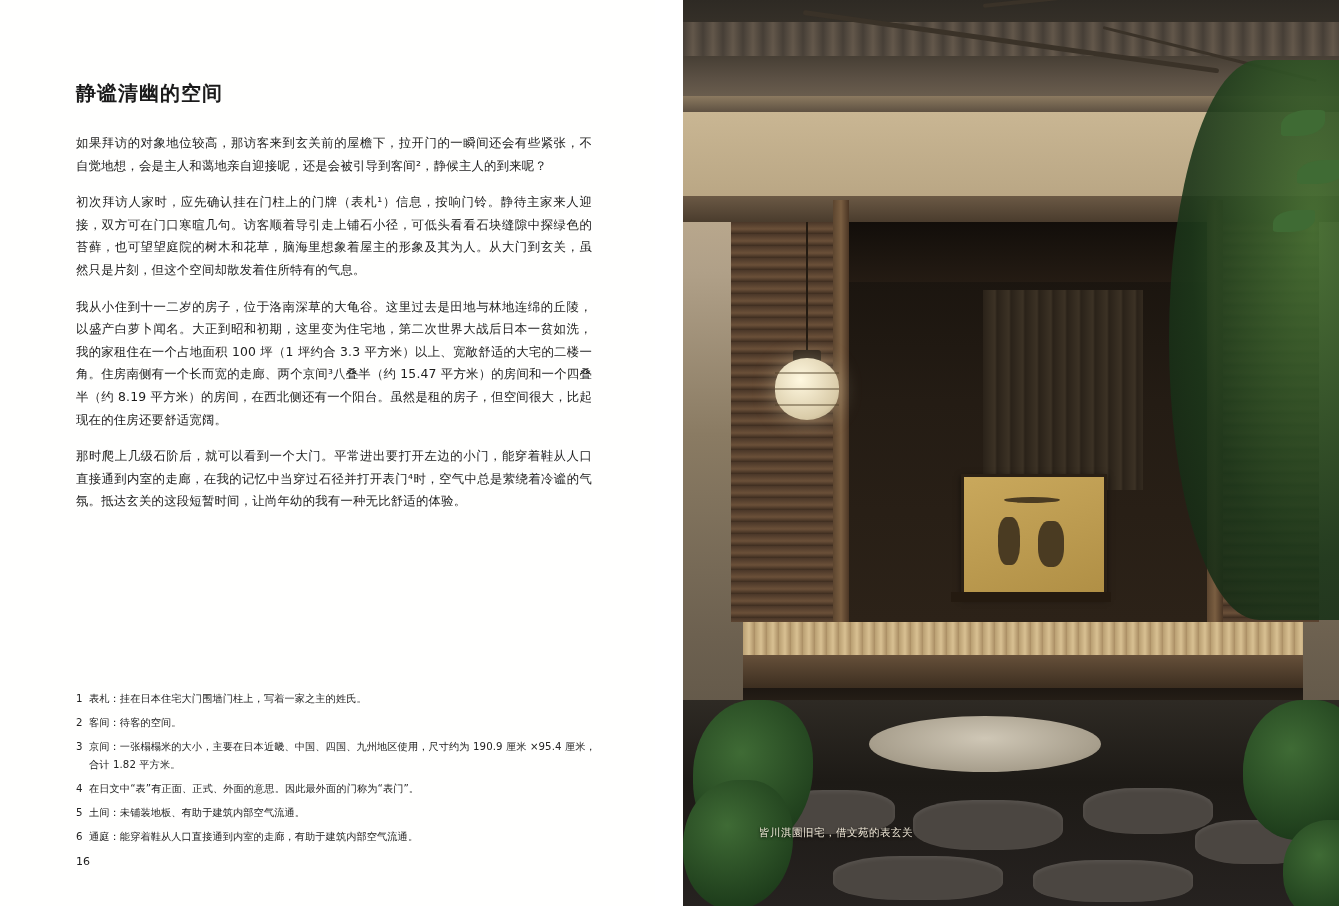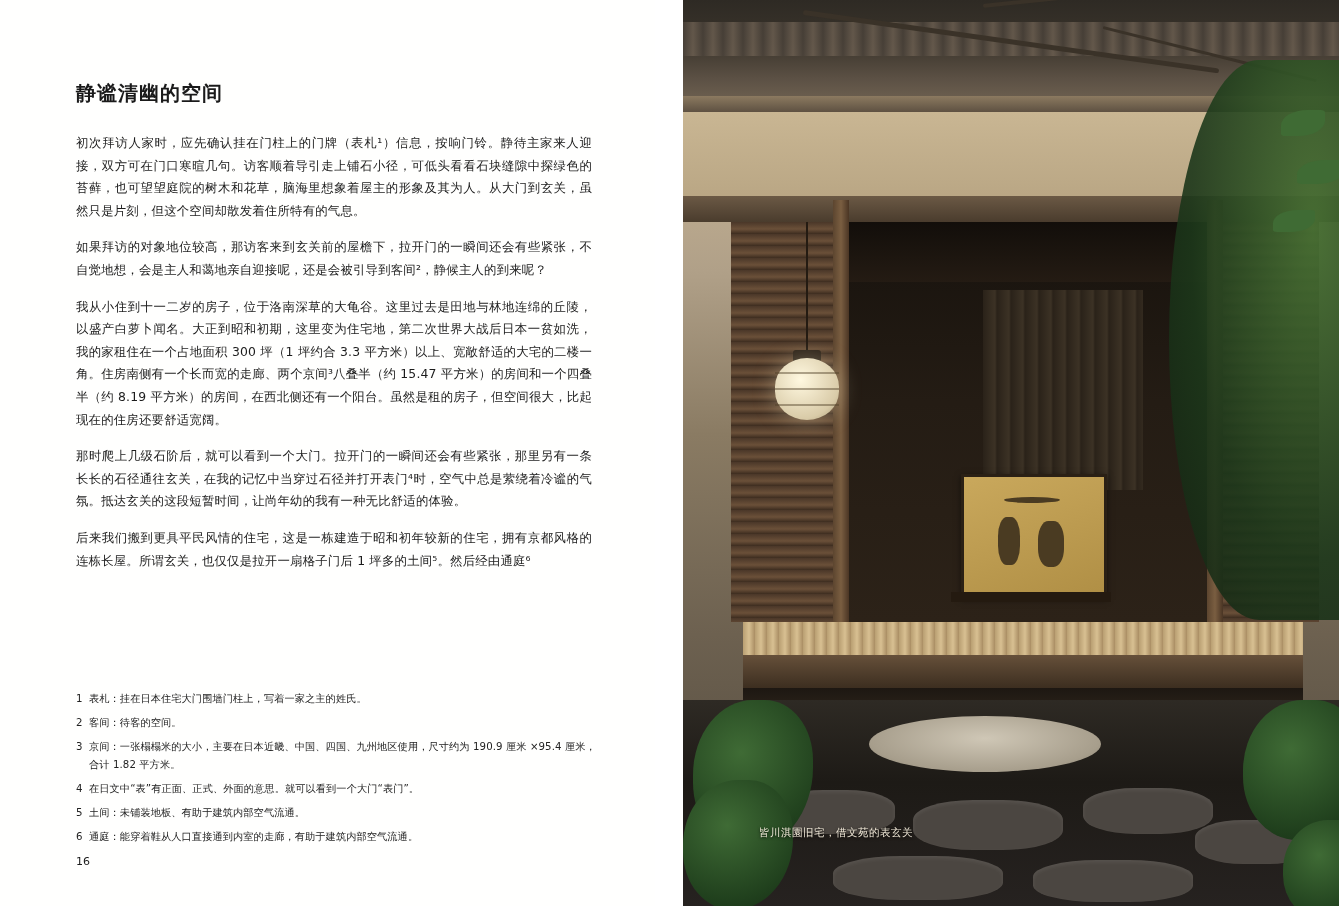--- a/index.html
+++ b/index.html
@@ -282,43 +282,42 @@
 </head>
 <body>
 
 <div class="page">
 
   <div class="text-page">
 
     <div class="content">
       <h1 class="heading">静谧清幽的空间</h1>
 
+      <p class="para">如果拜访的对象地位较高，那访客来到玄关前的屋檐下，拉开门的一瞬间还会有些紧张，不自觉地想，会是主人和蔼地亲自迎接呢，还是会被引导到客间²，静候主人的到来呢？</p>
       <p class="para">初次拜访人家时，应先确认挂在门柱上的门牌（表札¹）信息，按响门铃。静待主家来人迎接，双方可在门口寒暄几句。访客顺着导引走上铺石小径，可低头看看石块缝隙中探绿色的苔藓，也可望望庭院的树木和花草，脑海里想象着屋主的形象及其为人。从大门到玄关，虽然只是片刻，但这个空间却散发着住所特有的气息。</p>
-      <p class="para">如果拜访的对象地位较高，那访客来到玄关前的屋檐下，拉开门的一瞬间还会有些紧张，不自觉地想，会是主人和蔼地亲自迎接呢，还是会被引导到客间²，静候主人的到来呢？</p>
-      <p class="para">我从小住到十一二岁的房子，位于洛南深草的大龟谷。这里过去是田地与林地连绵的丘陵，以盛产白萝卜闻名。大正到昭和初期，这里变为住宅地，第二次世界大战后日本一贫如洗，我的家租住在一个占地面积 300 坪（1 坪约合 3.3 平方米）以上、宽敞舒适的大宅的二楼一角。住房南侧有一个长而宽的走廊、两个京间³八叠半（约 15.47 平方米）的房间和一个四叠半（约 8.19 平方米）的房间，在西北侧还有一个阳台。虽然是租的房子，但空间很大，比起现在的住房还要舒适宽阔。</p>
-      <p class="para">那时爬上几级石阶后，就可以看到一个大门。拉开门的一瞬间还会有些紧张，那里另有一条长长的石径通往玄关，在我的记忆中当穿过石径并打开表门⁴时，空气中总是萦绕着冷谧的气氛。抵达玄关的这段短暂时间，让尚年幼的我有一种无比舒适的体验。</p>
-      <p class="para">后来我们搬到更具平民风情的住宅，这是一栋建造于昭和初年较新的住宅，拥有京都风格的连栋长屋。所谓玄关，也仅仅是拉开一扇格子门后 1 坪多的土间⁵。然后经由通庭⁶</p>
+      <p class="para">我从小住到十一二岁的房子，位于洛南深草的大龟谷。这里过去是田地与林地连绵的丘陵，以盛产白萝卜闻名。大正到昭和初期，这里变为住宅地，第二次世界大战后日本一贫如洗，我的家租住在一个占地面积 100 坪（1 坪约合 3.3 平方米）以上、宽敞舒适的大宅的二楼一角。住房南侧有一个长而宽的走廊、两个京间³八叠半（约 15.47 平方米）的房间和一个四叠半（约 8.19 平方米）的房间，在西北侧还有一个阳台。虽然是租的房子，但空间很大，比起现在的住房还要舒适宽阔。</p>
+      <p class="para">那时爬上几级石阶后，就可以看到一个大门。平常进出要打开左边的小门，能穿着鞋从人口直接通到内室的走廊，在我的记忆中当穿过石径并打开表门⁴时，空气中总是萦绕着冷谧的气氛。抵达玄关的这段短暂时间，让尚年幼的我有一种无比舒适的体验。</p>
     </div>
 
     <div class="footnotes">
       <div class="fn">
         <span class="fn-num">1</span>
         <span class="fn-text">表札：挂在日本住宅大门围墙门柱上，写着一家之主的姓氏。</span>
       </div>
       <div class="fn">
         <span class="fn-num">2</span>
         <span class="fn-text">客间：待客的空间。</span>
       </div>
       <div class="fn">
         <span class="fn-num">3</span>
         <span class="fn-text">京间：一张榻榻米的大小，主要在日本近畿、中国、四国、九州地区使用，尺寸约为 190.9 厘米 ×95.4 厘米，合计 1.82 平方米。</span>
       </div>
       <div class="fn">
         <span class="fn-num">4</span>
-        <span class="fn-text">在日文中“表”有正面、正式、外面的意思。就可以看到一个大门“表门”。</span>
+        <span class="fn-text">在日文中“表”有正面、正式、外面的意思。因此最外面的门称为“表门”。</span>
       </div>
       <div class="fn">
         <span class="fn-num">5</span>
         <span class="fn-text">土间：未铺装地板、有助于建筑内部空气流通。</span>
       </div>
       <div class="fn">
         <span class="fn-num">6</span>
         <span class="fn-text">通庭：能穿着鞋从人口直接通到内室的走廊，有助于建筑内部空气流通。</span>
       </div>
     </div>

